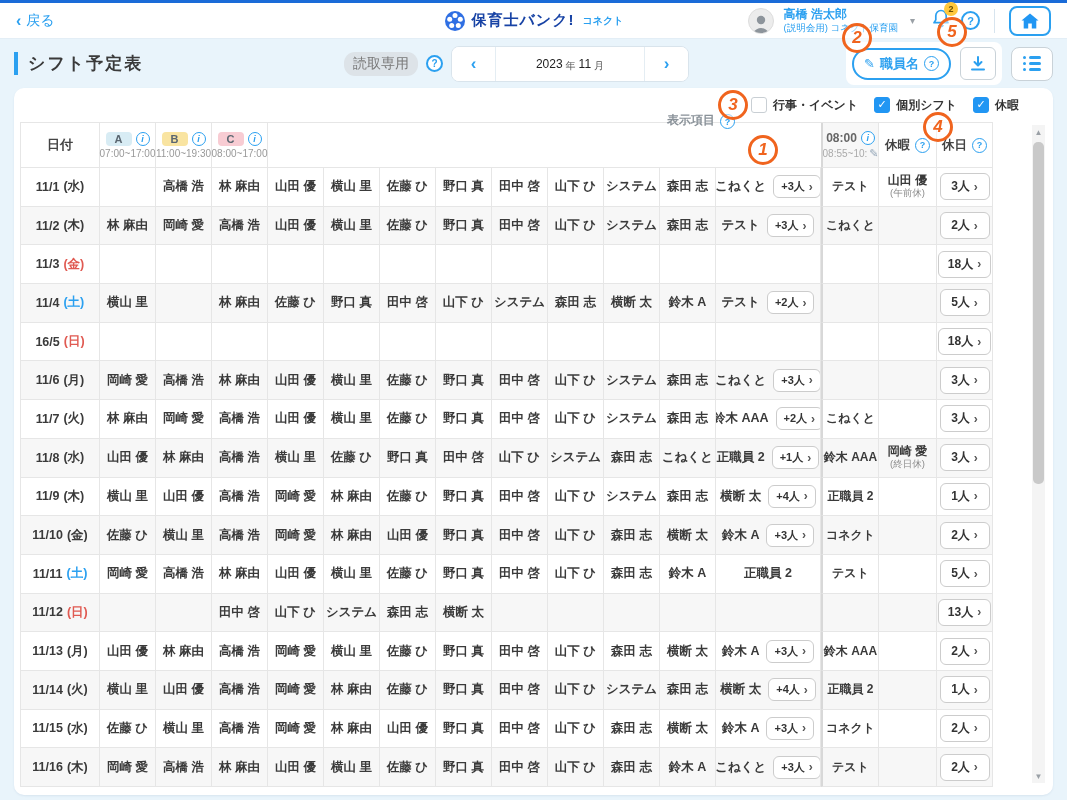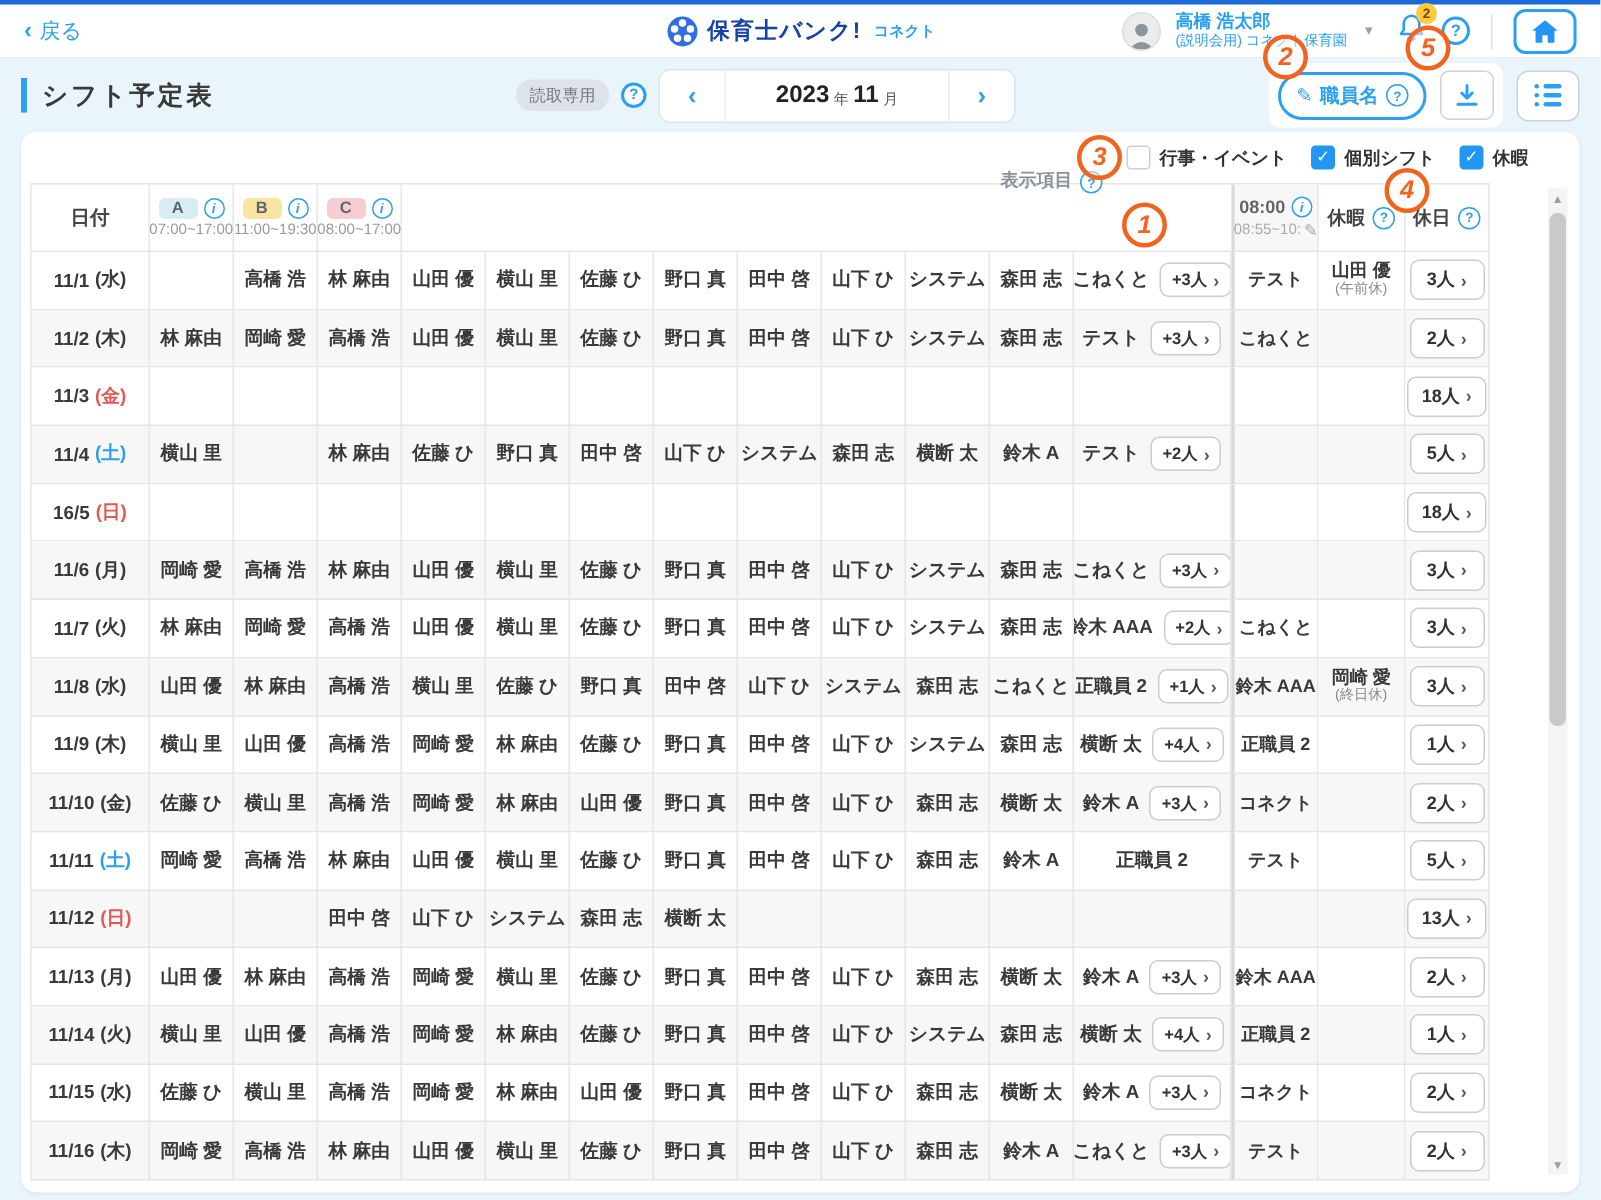--- a/index.html
+++ b/index.html
@@ -34,30 +34,30 @@
   .nav-divider { width:1px; height:24px; background:#d7e4ee; margin:0 4px; }
   .home-btn { width:42px; height:30px; border:2px solid #2ba0f0; border-radius:8px;
     background:#fff; display:flex; align-items:center; justify-content:center; cursor:pointer; }
 
   
   .toolbar { height:49px; display:flex; align-items:center; padding:0 14px; position:relative; }
   .page-title { font-size:17px; font-weight:bold; color:#3a3a3a;
     border-left:4px solid #2ba0f0; padding-left:10px; letter-spacing:2px; }
   .center-group { position:absolute; left:344px; top:50%; transform:translateY(-50%);
     display:flex; align-items:center; gap:8px; }
-  .readonly-badge { background:#dde3e8; color:#777; font-size:11px;
+  .readonly-badge { background:#dde3e8; color:#777; font-size:14px;
     padding:3px 9px; border-radius:11px; white-space:nowrap; }
   .datenav { display:flex; align-items:stretch; background:#fff; border:1px solid #d9e4ec;
     border-radius:8px; overflow:hidden; height:36px; }
   .nav-btn { width:44px; display:flex; align-items:center; justify-content:center;
     color:#2ba0f0; font-size:17px; font-weight:bold; cursor:pointer; background:#fff; border:none; }
   .nav-btn.prev { border-right:1px solid #e4edf3; }
   .nav-btn.next { border-left:1px solid #e4edf3; }
   .ym { width:148px; display:flex; align-items:center; justify-content:center; gap:3px; }
-  .ym .num { font-size:16px; font-weight:bold; color:#222; }
+  .ym .num { font-size:12px; font-weight:normal; color:#222; }
   .ym .unit { font-size:10px; color:#555; margin-top:4px; }
   .right-cluster { margin-left:auto; display:flex; align-items:center; gap:9px; }
   .btn-strip { background:#fff; border-radius:8px; padding:5px 6px;
     display:flex; align-items:center; gap:9px; }
   .staff-btn { position:relative; display:flex; align-items:center; gap:5px;
     border:2px solid #2ba0f0; border-radius:17px; background:#fff; color:#2ba0f0;
     font-size:13px; font-weight:bold; padding:5px 10px; cursor:pointer; }
   .pencil { font-size:13px; }
   .dd-wrap { position:relative; }
   .view-dd { display:flex; align-items:center; gap:8px; border:1px solid #c9d2d8;

